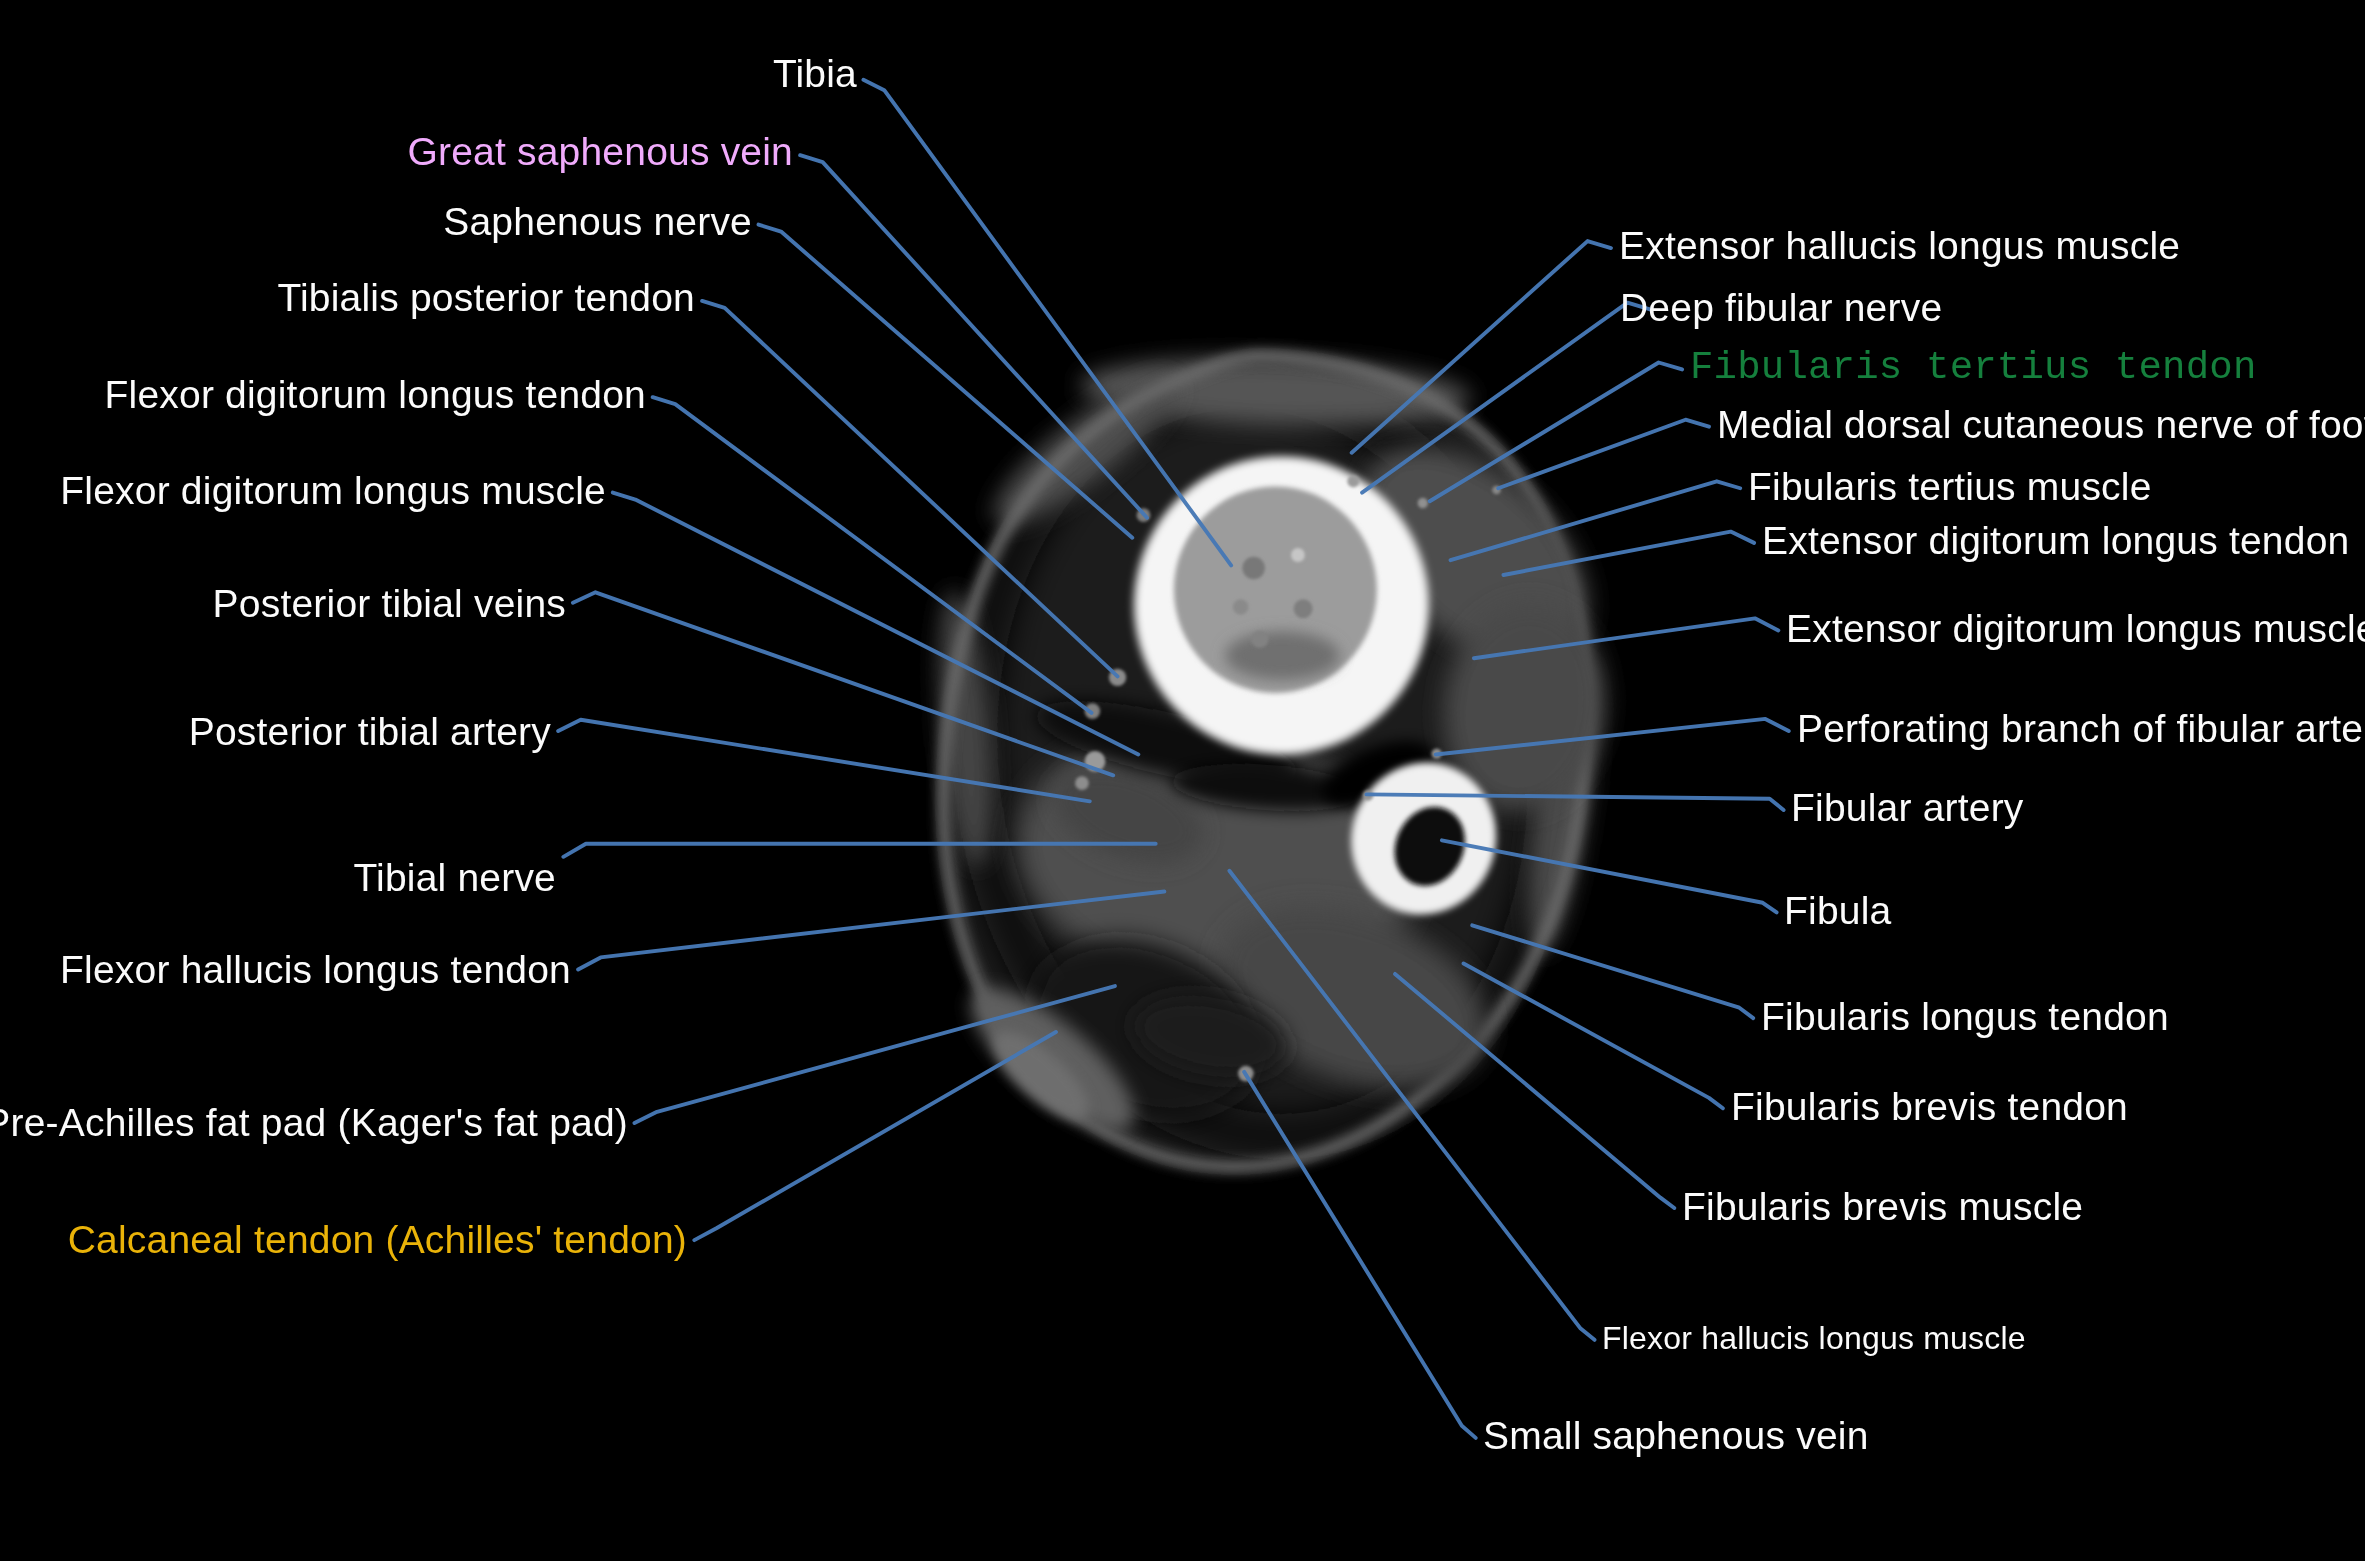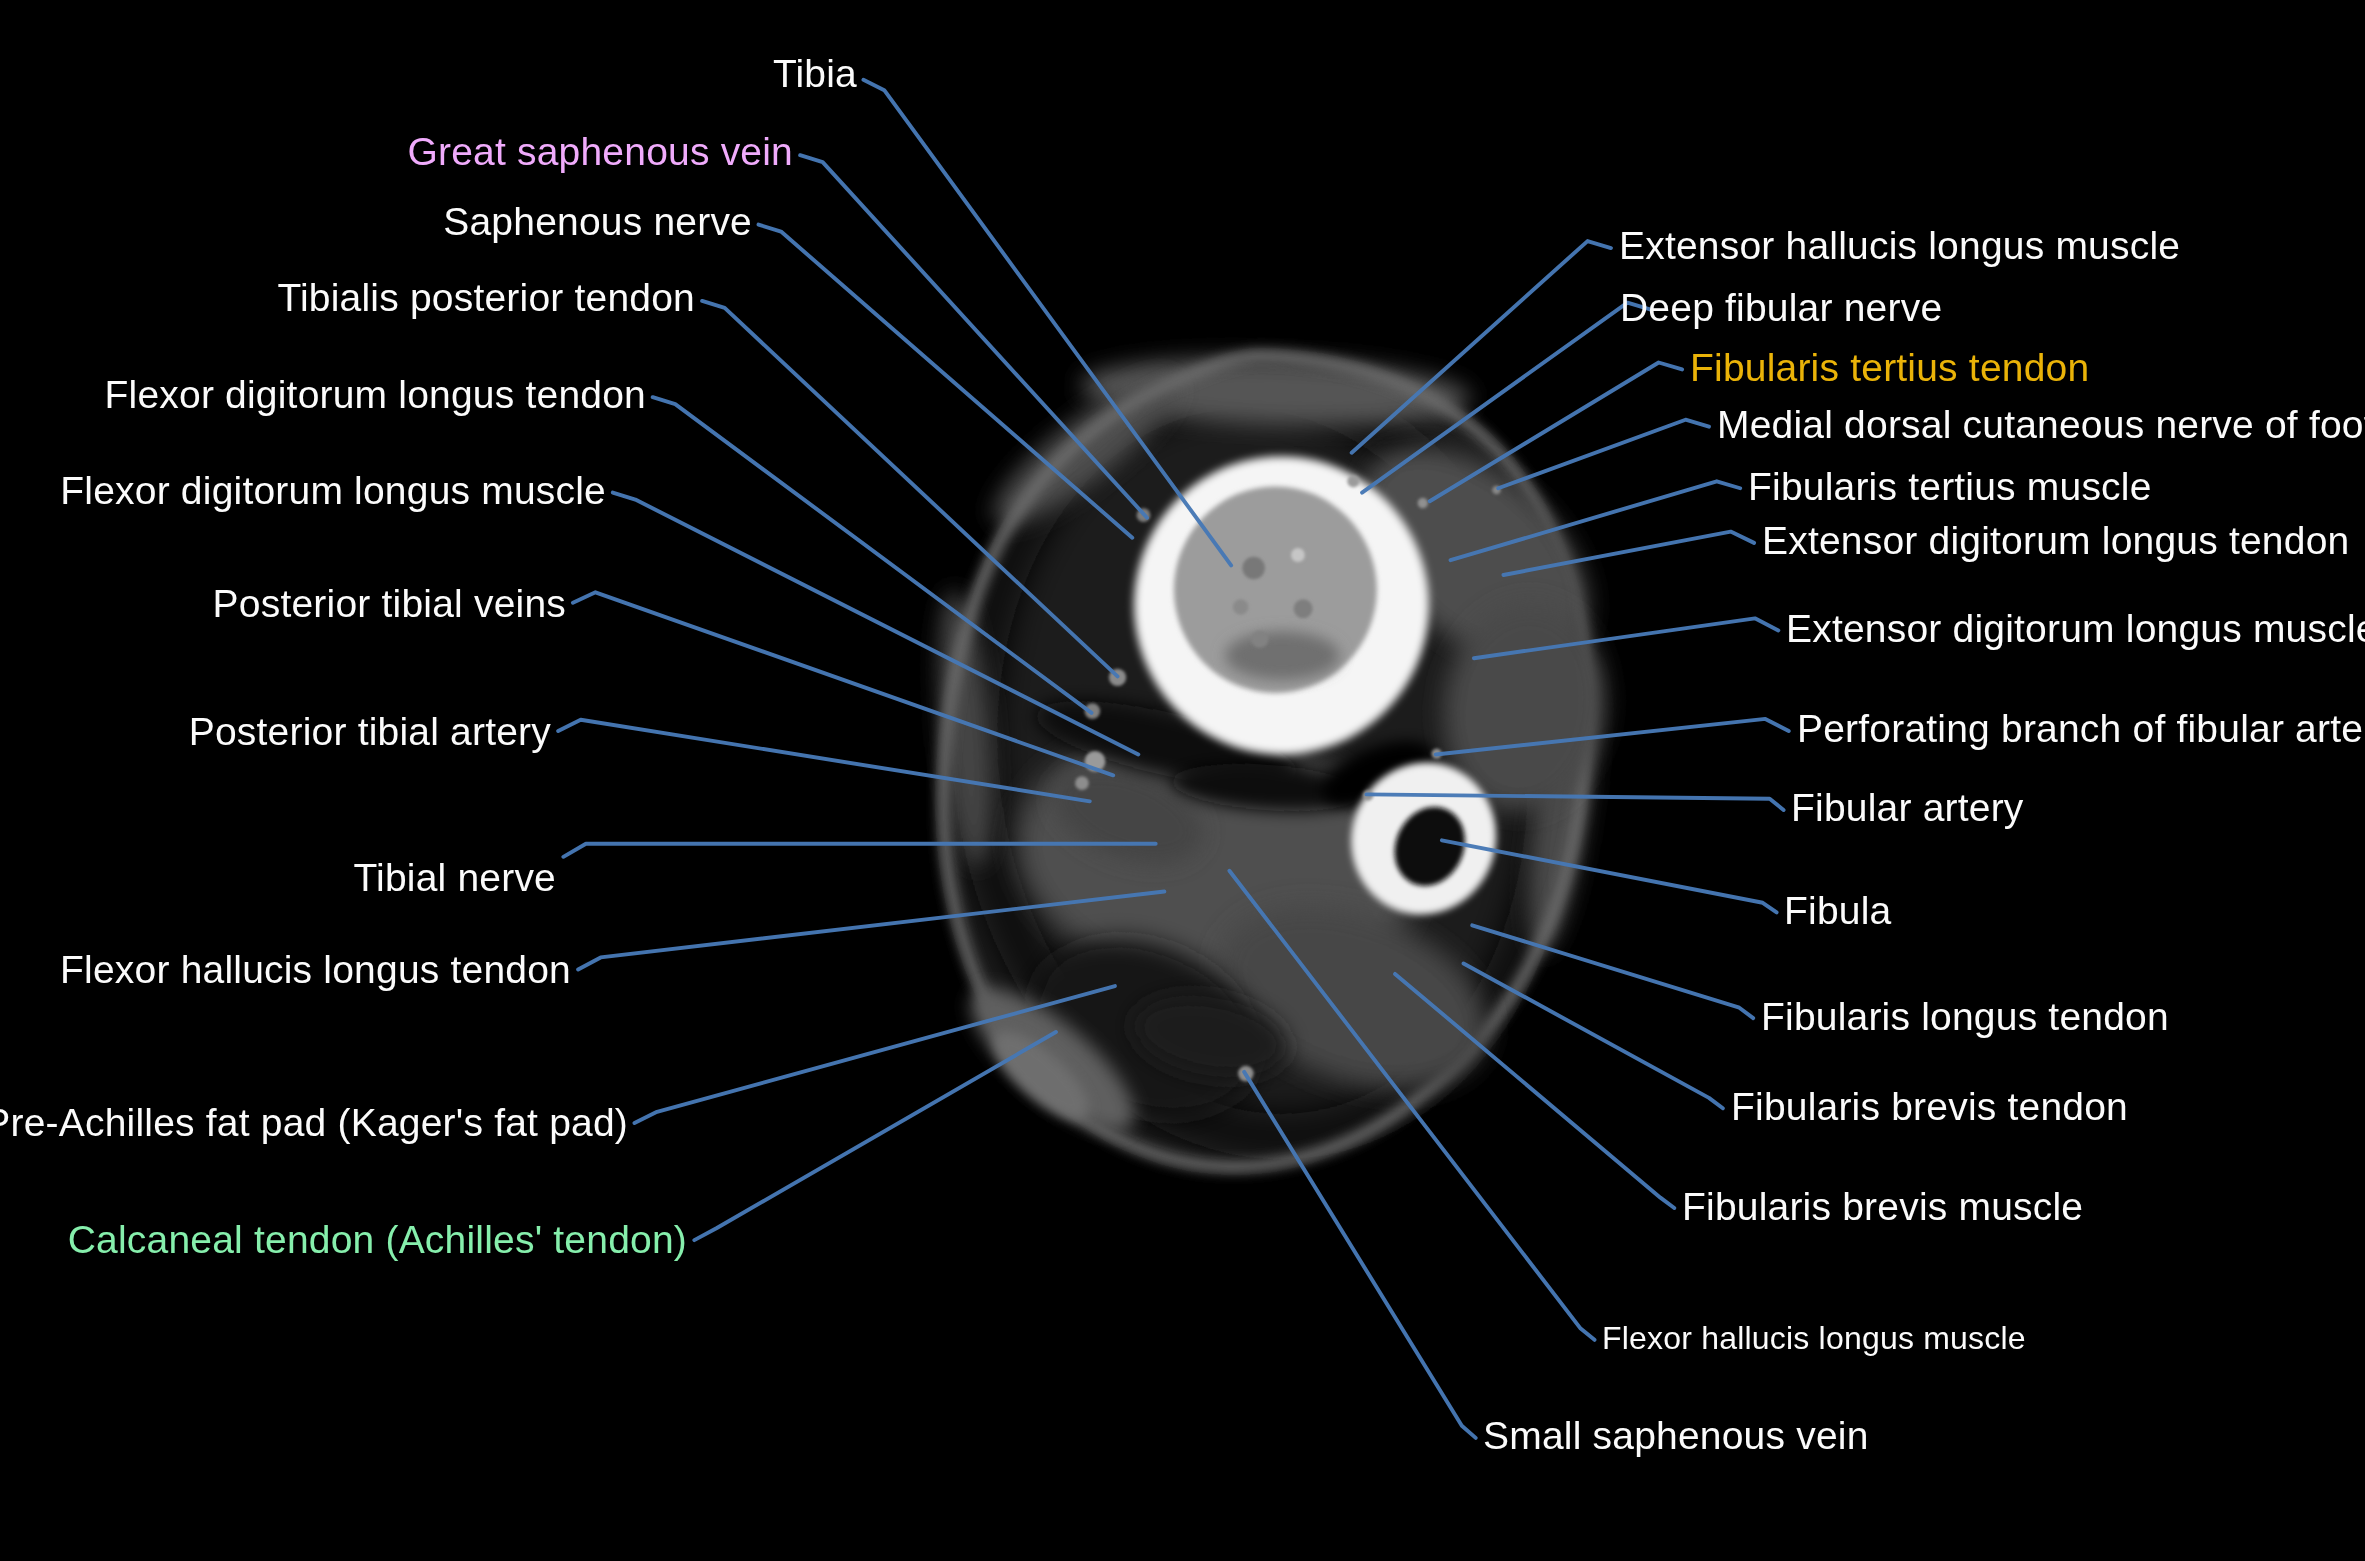--- a/index.html
+++ b/index.html
@@ -171,24 +171,24 @@
       <div class="lbl align-right" style="top: 153px; right: 1573px; color: #f0abfc; font-size: 39px;">Great saphenous vein</div>
       <div class="lbl align-right" style="top: 223px; right: 1614px; color: rgb(251, 251, 251); font-size: 39px;">Saphenous nerve</div>
       <div class="lbl align-right" style="top: 396px; right: 1720px; color: rgb(251, 251, 251); font-size: 39px;">Flexor digitorum longus tendon</div>
       <div class="lbl align-right" style="top: 299px; right: 1671px; color: rgb(251, 251, 251); font-size: 39px;">Tibialis posterior tendon</div>
       <div class="lbl align-right" style="top: 492px; right: 1760px; color: rgb(251, 251, 251); font-size: 39px;">Flexor digitorum longus muscle</div>
       <div class="lbl align-right" style="top: 605px; right: 1800px; color: rgb(251, 251, 251); font-size: 39px;">Posterior tibial veins</div>
       <div class="lbl align-right" style="top: 733px; right: 1815px; color: rgb(251, 251, 251); font-size: 39px;">Posterior tibial artery</div>
       <div class="lbl align-right" style="top: 859px; right: 1810px; color: rgb(251, 251, 251); font-size: 39px; margin-top: 20px;">Tibial nerve</div>
       <div class="lbl align-right" style="top: 971px; right: 1795px; color: rgb(251, 251, 251); font-size: 39px;">Flexor hallucis longus tendon</div>
       <div class="lbl align-right" style="top: 1124px; right: 1738px; color: rgb(251, 251, 251); font-size: 39px;">Pre-Achilles fat pad (Kager's fat pad)</div>
-      <div class="lbl align-right" style="top: 1241px; right: 1679px; color: #86efac; font-size: 39px;">Calcaneal tendon (Achilles' tendon)</div>
+      <div class="lbl align-right" style="top: 1241px; right: 1679px; color: #eab308; font-size: 39px;">Calcaneal tendon (Achilles' tendon)</div>
       <div class="lbl align-left" style="top: 247px; left: 1619px; color: rgb(251, 251, 251); font-size: 39px;">Extensor hallucis longus muscle</div>
       <div class="lbl align-left" style="top: 309px; left: 1620px; color: rgb(251, 251, 251); font-size: 39px;">Deep fibular nerve</div>
-      <div class="lbl align-left" style="top: 369px; left: 1690px; color: #eab308; font-size: 39px;">Fibularis tertius tendon</div>
+      <div class="lbl align-left" style="top: 369px; left: 1690px; color: #15803d; font-size: 39px; font-family: Liberation Mono, monospace;">Fibularis tertius tendon</div>
       <div class="lbl align-left" style="top: 426px; left: 1717px; color: rgb(251, 251, 251); font-size: 39px;">Medial dorsal cutaneous nerve of foot</div>
       <div class="lbl align-left" style="top: 488px; left: 1748px; color: rgb(251, 251, 251); font-size: 39px;">Fibularis tertius muscle</div>
       <div class="lbl align-left" style="top: 542px; left: 1762px; color: rgb(251, 251, 251); font-size: 39px;">Extensor digitorum longus tendon</div>
       <div class="lbl align-left" style="top: 630px; left: 1786px; color: rgb(251, 251, 251); font-size: 39px;">Extensor digitorum longus muscle</div>
       <div class="lbl align-left" style="top: 730px; left: 1797px; color: rgb(251, 251, 251); font-size: 39px;">Perforating branch of fibular artery</div>
       <div class="lbl align-left" style="top: 809px; left: 1791px; color: rgb(251, 251, 251); font-size: 39px;">Fibular artery</div>
       <div class="lbl align-left" style="top: 912px; left: 1784px; color: rgb(251, 251, 251); font-size: 39px;">Fibula</div>
       <div class="lbl align-left" style="top: 1018px; left: 1761px; color: rgb(251, 251, 251); font-size: 39px;">Fibularis longus tendon</div>
       <div class="lbl align-left" style="top: 1108px; left: 1731px; color: rgb(251, 251, 251); font-size: 39px;">Fibularis brevis tendon</div>
       <div class="lbl align-left" style="top: 1208px; left: 1682px; color: rgb(251, 251, 251); font-size: 39px;">Fibularis brevis muscle</div>

